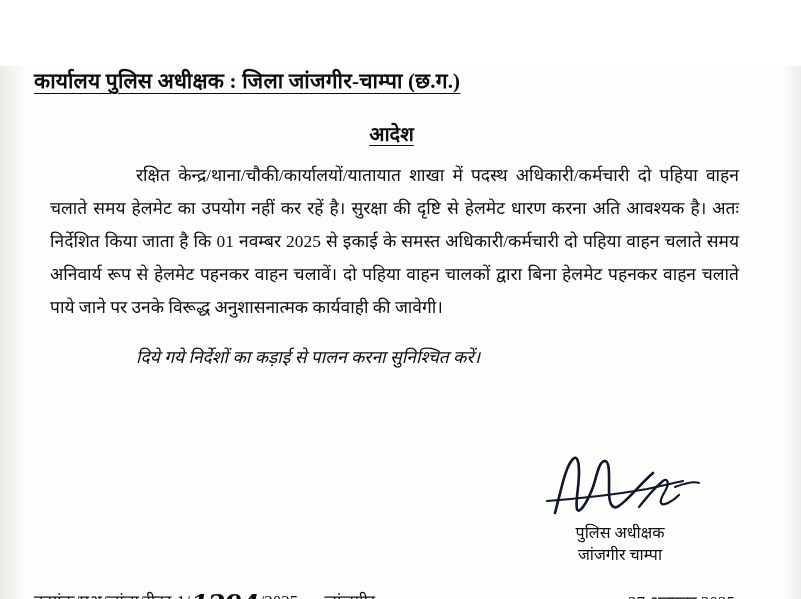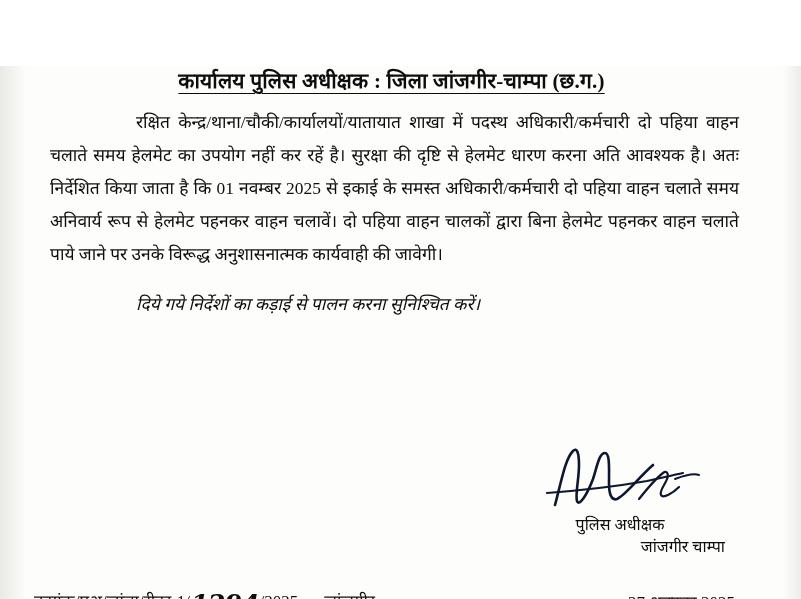--- a/index.html
+++ b/index.html
@@ -37,21 +37,20 @@
     width: 18px;
     background: linear-gradient(to left, #ececea, rgba(255,255,255,0));
     pointer-events: none;
   }
   .content {
     position: relative;
     padding: 0 52px 0 34px;
     z-index: 2;
   }
   .office-title {
-    text-align: center;
     margin-top: 66px;
     font-size: 21px;
     font-weight: bold;
     letter-spacing: 0.2px;
     text-decoration: underline;
     text-underline-offset: 5px;
     text-decoration-thickness: 1.3px;
   }
   .order-heading {
     text-align: center;
@@ -75,42 +74,41 @@
     margin-top: 18px;
     font-size: 17.4px;
     line-height: 30px;
     text-indent: 86px;
     padding: 0 10px 0 16px;
     font-style: italic;
   }
   .sign-block {
     position: absolute;
     right: 76px;
-    top: 383px;
+    top: 391px;
     width: 210px;
     text-align: center;
   }
   .signature {
     height: 62px;
     position: relative;
   }
   .signature svg {
     position: absolute;
     left: 28px;
     top: -6px;
   }
   .sign-label {
     font-size: 16px;
     line-height: 23px;
     margin-top: 2px;
   }
   .sign-place {
     font-size: 16px;
     line-height: 22px;
-    text-align: right;
   }
   .footer-row {
     position: absolute;
     left: 34px;
     right: 52px;
     top: 518px;
     display: flex;
     align-items: flex-end;
     justify-content: space-between;
     font-size: 17px;
@@ -139,20 +137,21 @@
   }
 </style>
 </head>
 <body>
 
 <div class="page">
   <div class="content">
 
     <div class="office-title">कार्यालय पुलिस अधीक्षक : जिला जांजगीर-चाम्पा (छ.ग.)</div>
 
+    <div class="order-heading">आदेश</div>
 
     <div class="body-text">रक्षित केन्द्र/थाना/चौकी/कार्यालयों/यातायात शाखा में पदस्थ अधिकारी/कर्मचारी दो पहिया वाहन चलाते समय हेलमेट का उपयोग नहीं कर रहें है। सुरक्षा की दृष्टि से हेलमेट धारण करना अति आवश्यक है। अतः निर्देशित किया जाता है कि 01 नवम्बर 2025 से इकाई के समस्त अधिकारी/कर्मचारी दो पहिया वाहन चलाते समय अनिवार्य रूप से हेलमेट पहनकर वाहन चलावें। दो पहिया वाहन चालकों द्वारा बिना हेलमेट पहनकर वाहन चलाते पाये जाने पर उनके विरूद्ध अनुशासनात्मक कार्यवाही की जावेगी।</div>
 
     <div class="closing-text">दिये गये निर्देशों का कड़ाई से पालन करना सुनिश्चित करें।</div>
   </div>
 
   <div class="sign-block">
     <div class="signature">
       <svg width="160" height="70" viewBox="0 0 160 70" fill="none" xmlns="http://www.w3.org/2000/svg">
         <path d="M12 62 C18 40, 22 16, 30 8 C34 4, 36 10, 36 22 C36 36, 32 52, 34 58 C36 64, 44 52, 50 36 C54 24, 56 10, 62 10 C67 10, 66 26, 66 40 C66 50, 68 58, 74 56 C82 53, 96 34, 110 22" stroke="#10162b" stroke-width="2.6" stroke-linecap="round" stroke-linejoin="round"></path>

